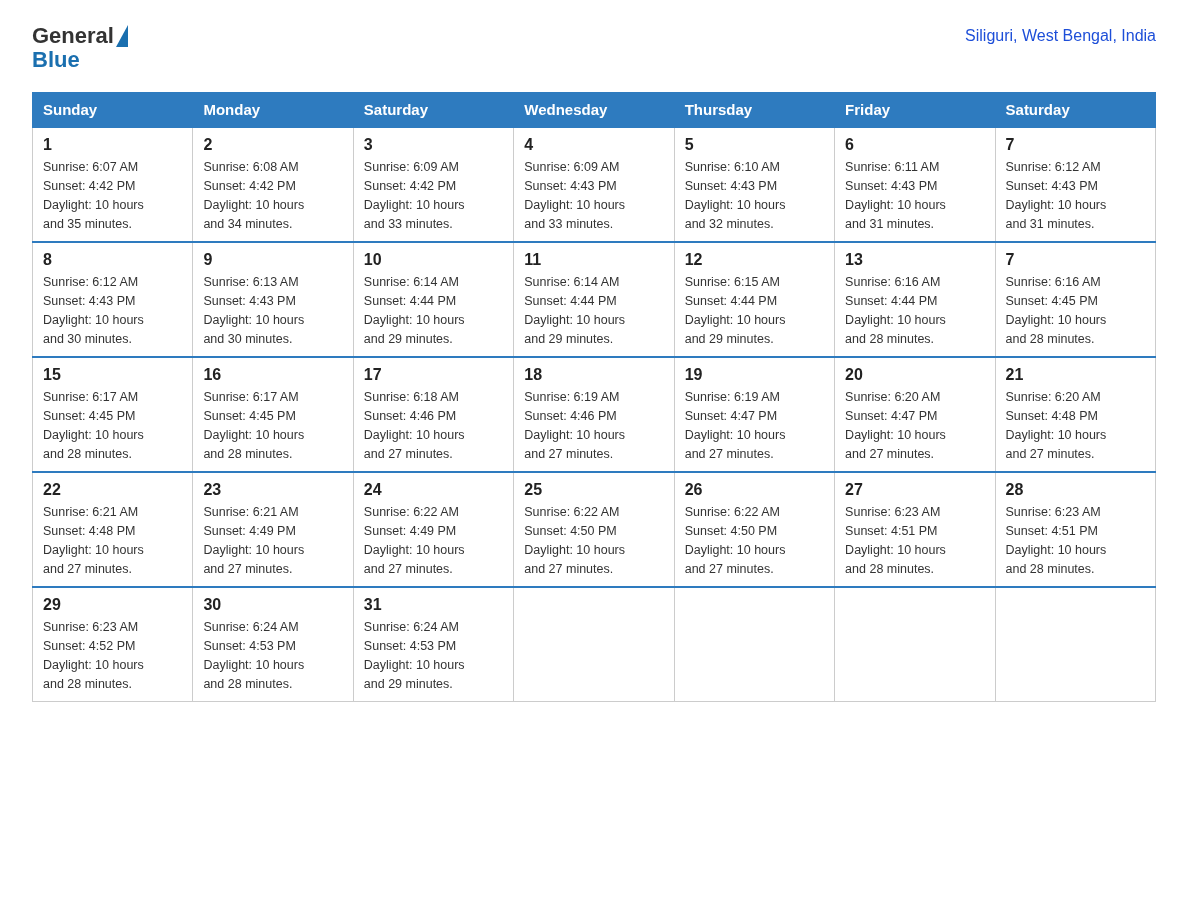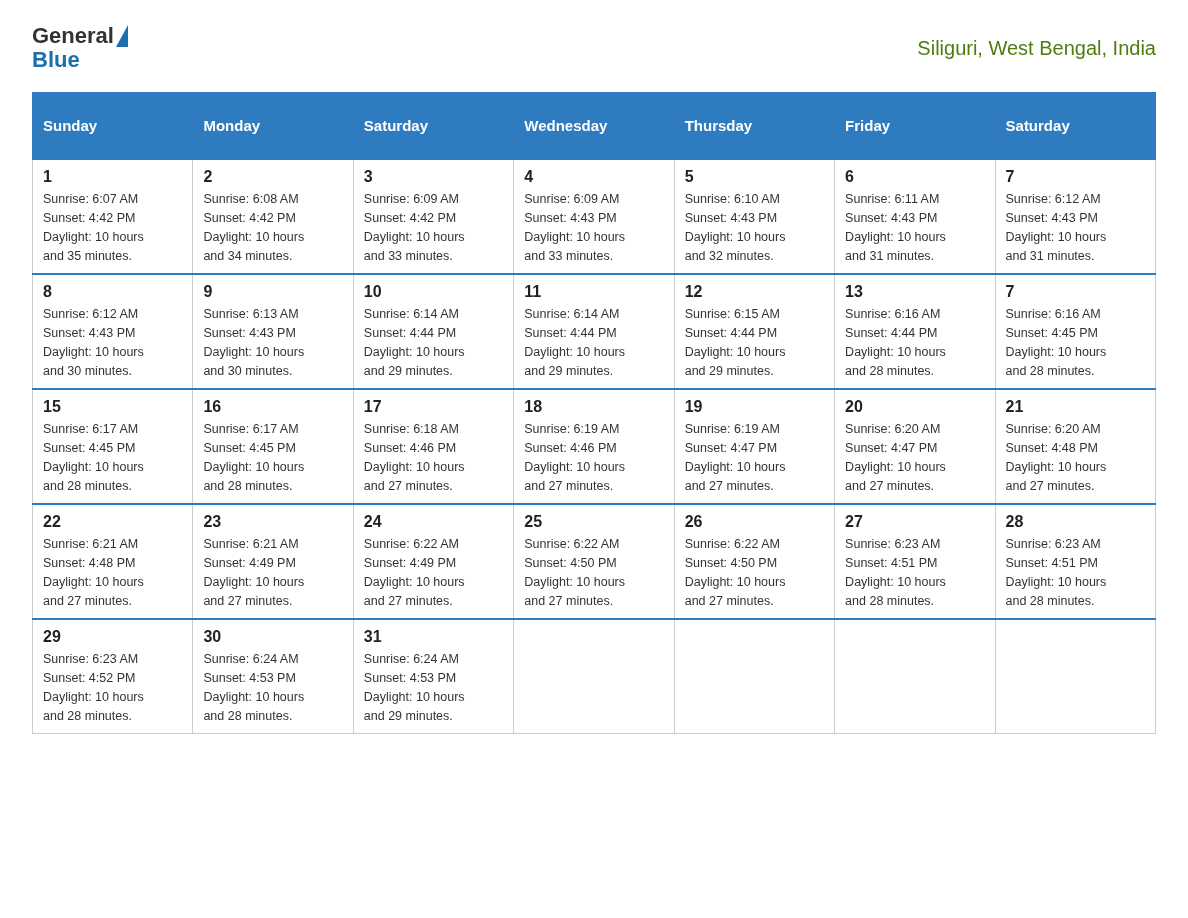--- a/index.html
+++ b/index.html
@@ -42,35 +42,35 @@
     .title-block {
       text-align: right;
     }
     .month-year {
       font-size: 42px;
       font-weight: bold;
       color: #222;
       line-height: 1.1;
     }
     .location {
-      font-size: 20px;
-      color: #4d7c0f;
-      margin-top: 13px;
+      font-size: 16px;
+      color: #1d4ed8;
+      margin-top: 3px;
     }
     table {
       width: 100%;
       border-collapse: collapse;
       table-layout: fixed;
     }
     thead th {
       background-color: #2e7bbf;
       color: #fff;
       font-size: 15px;
       font-weight: bold;
-      padding: 24px 10px;
+      padding: 8px 10px;
       text-align: left;
       border: 1px solid #2e7bbf;
     }
     tbody td {
       vertical-align: top;
       padding: 8px 10px;
       border: 1px solid #ccc;
       border-top: 2px solid #2e7bbf;
       font-size: 13px;
       color: #333;

